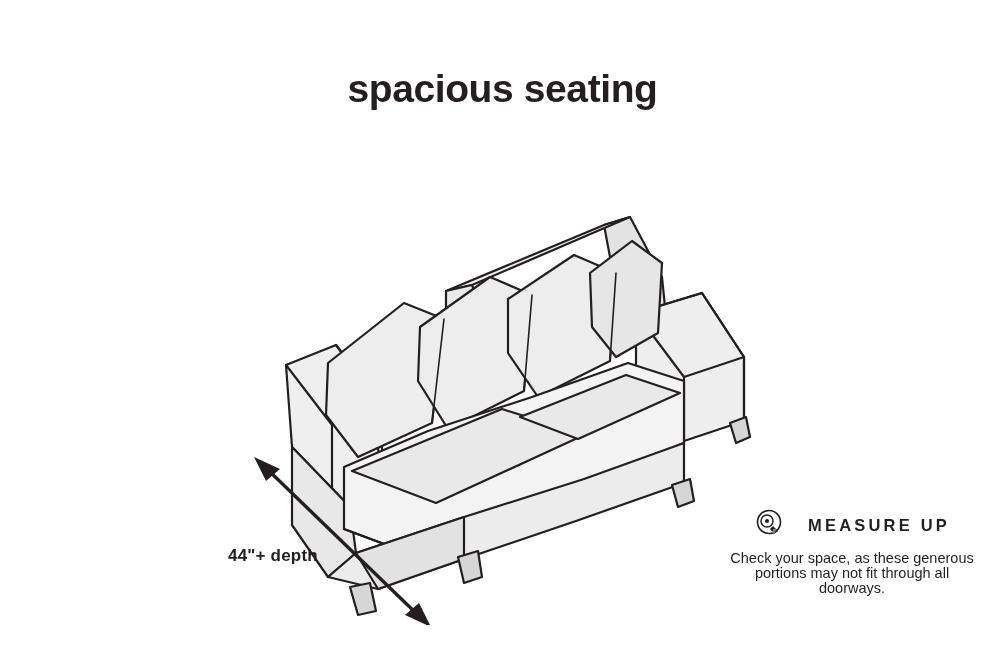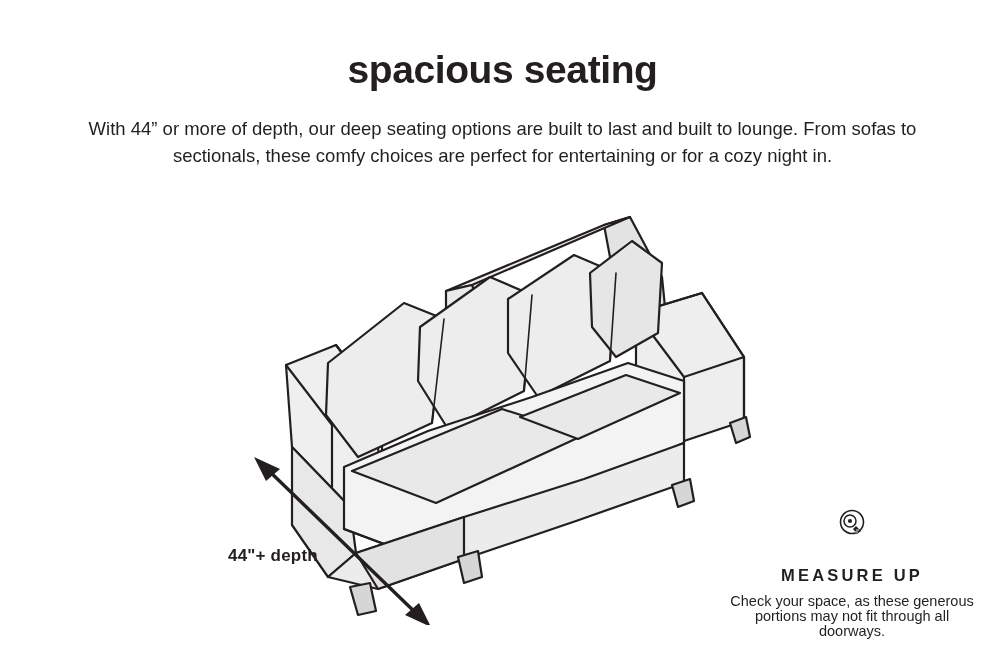--- a/index.html
+++ b/index.html
@@ -17,21 +17,21 @@
   }
 
   .page {
     position: absolute;
     inset: 0;
   }
 
   
   .headline {
     position: absolute;
-    top: 48px;
+    top: 67px;
     left: 0;
     width: 100%;
     text-align: center;
     font-size: 39px;
     font-weight: bold;
     letter-spacing: -0.4px;
     color: #231f20;
   }
 
   .subcopy {
@@ -76,42 +76,40 @@
     top: 508px;
     width: 262px;
     text-align: center;
   }
   .measure-head {
     display: flex;
     align-items: center;
     justify-content: center;
     gap: 24px;
     margin-bottom: 9px;
-    flex-direction: column;
   }
   .measure-title {
     font-size: 16.5px;
     font-weight: bold;
     letter-spacing: 3.2px;
     color: #231f20;
   }
   .measure-body {
     font-size: 14.5px;
     line-height: 15px;
     color: #231f20;
   }
 </style>
 </head>
 <body>
 
 <div class="page">
 
   <div class="headline">spacious seating</div>
 
-  <div class="subcopy">With 44” or more of depth, our deep seating options are built to last and built to lounge. From sofas to sectionals, these comfy choices are perfect for entertaining or for a cozy night in.</div>
 
   <div class="illustration">
     <svg width="560" height="440" viewBox="0 0 560 440" xmlns="http://www.w3.org/2000/svg">
       <g fill="none" stroke="#231f20" stroke-width="2.2" stroke-linejoin="round" stroke-linecap="round">
 
         <path d="M372 40 L398 32 L430 92 L433 122 L408 130 L378 72 Z" fill="#e3e3e3"></path>
 
         <path d="M214 106 L372 40 L398 32 L240 100 Z" fill="#ededed"></path>
 
         <path d="M214 106 L240 100 L268 172 L262 218 L214 232 Z" fill="#eaeaea"></path>

